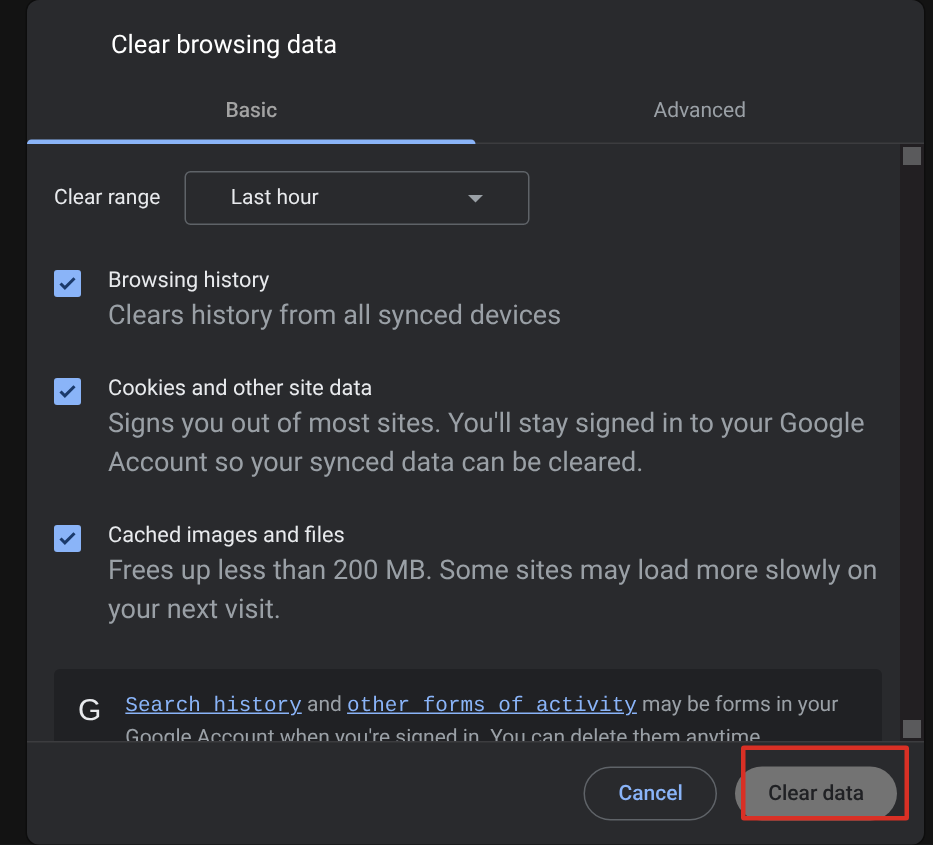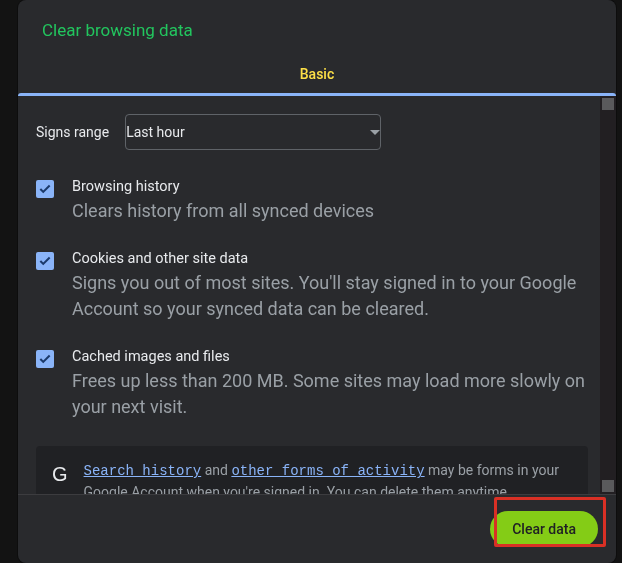--- a/index.html
+++ b/index.html
@@ -17,36 +17,37 @@
     background: #292a2d;
     border-radius: 8px;
     display: flex;
     flex-direction: column;
     box-shadow: 0 0 0 1px rgba(0,0,0,.3);
   }
   .title {
     padding: 20px 24px 14px 24px;
     font-size: 17px;
     font-weight: 400;
-    color: #22c55e;
+    color: #ffffff;
+    margin-left: 32px;
   }
   .tabs {
     display: flex;
     border-bottom: 1px solid #3c3c3f;
   }
   .tab {
     flex: 1;
     text-align: center;
     padding: 12px 0 13px 0;
     font-size: 14px;
     color: #9aa0a6;
     cursor: pointer;
     position: relative;
   }
-  .tab.active { color: #fde047; font-weight: 500; }
+  .tab.active { color: #a3a3a3; font-weight: 500; }
   .tab.active::after {
     content: "";
     position: absolute;
     left: 0; right: 0; bottom: -1px;
     height: 3px;
     background: #8ab4f8;
     border-radius: 3px 3px 0 0;
   }
   .content-wrap {
     position: relative;
@@ -75,28 +76,28 @@
   }
   .row-range {
     display: flex;
     align-items: center;
     gap: 16px;
     margin-bottom: 28px;
   }
   .label { color: #e8eaed; font-size: 14px; }
   .select {
     flex: 0 0 auto;
-    width: 256px;
+    width: 230px;
     height: 36px;
     border: 1px solid #5f6368;
     border-radius: 4px;
     display: flex;
     align-items: center;
     justify-content: space-between;
-    padding: 0 0;
+    padding: 0 30px;
     color: #e8eaed;
     cursor: pointer;
   }
   .caret {
     width: 0; height: 0;
     border-left: 5px solid transparent;
     border-right: 5px solid transparent;
     border-top: 5px solid #9aa0a6;
   }
   .opt {
@@ -154,48 +155,51 @@
     font-weight: 500;
     display: flex; align-items: center; justify-content: center;
     cursor: pointer;
   }
   .btn-outline {
     border: 1px solid #5f6368;
     color: #8ab4f8;
     background: transparent;
   }
   .btn-primary {
-    background: #84cc16;
+    background: #737373;
     color: #202124;
   }
   .highlight-box {
     position: absolute;
     border: 3px solid #d93025;
     border-radius: 2px;
     pointer-events: none;
   }
 </style>
 </head>
 <body>
 
 <div class="dialog">
 
   <div class="title">Clear browsing data</div>
 
   <div class="tabs">
     <div class="tab active">
       <span>Basic</span>
     </div>
+    <div class="tab">
+      <span>Advanced</span>
+    </div>
   </div>
 
   <div class="content-wrap">
     <div class="content">
 
       <div class="row-range">
-        <span class="label">Signs range</span>
+        <span class="label">Clear range</span>
         <div class="select">
           <span>Last hour</span>
           <span class="caret"></span>
         </div>
       </div>
 
       <div class="opt">
         <div class="checkbox">
           <svg viewBox="0 0 24 24">
               <path fill="none" stroke="#1b3a6b" stroke-width="3.5" d="M4 12l5 5L20 6"></path>
@@ -239,20 +243,23 @@
       </div>
 
     </div>
     <div class="scrollbar">
       <div class="scroll-thumb-top"></div>
       <div class="scroll-thumb-bot"></div>
     </div>
   </div>
 
   <div class="footer">
+    <div class="btn btn-outline">
+      <span>Cancel</span>
+    </div>
     <div class="btn btn-primary">
       <span>Clear data</span>
     </div>
   </div>
 
 </div>
 
 <div class="highlight-box" style="left:494px; top:497px; width:112px; height:50px;"></div>
 
 </body></html>

